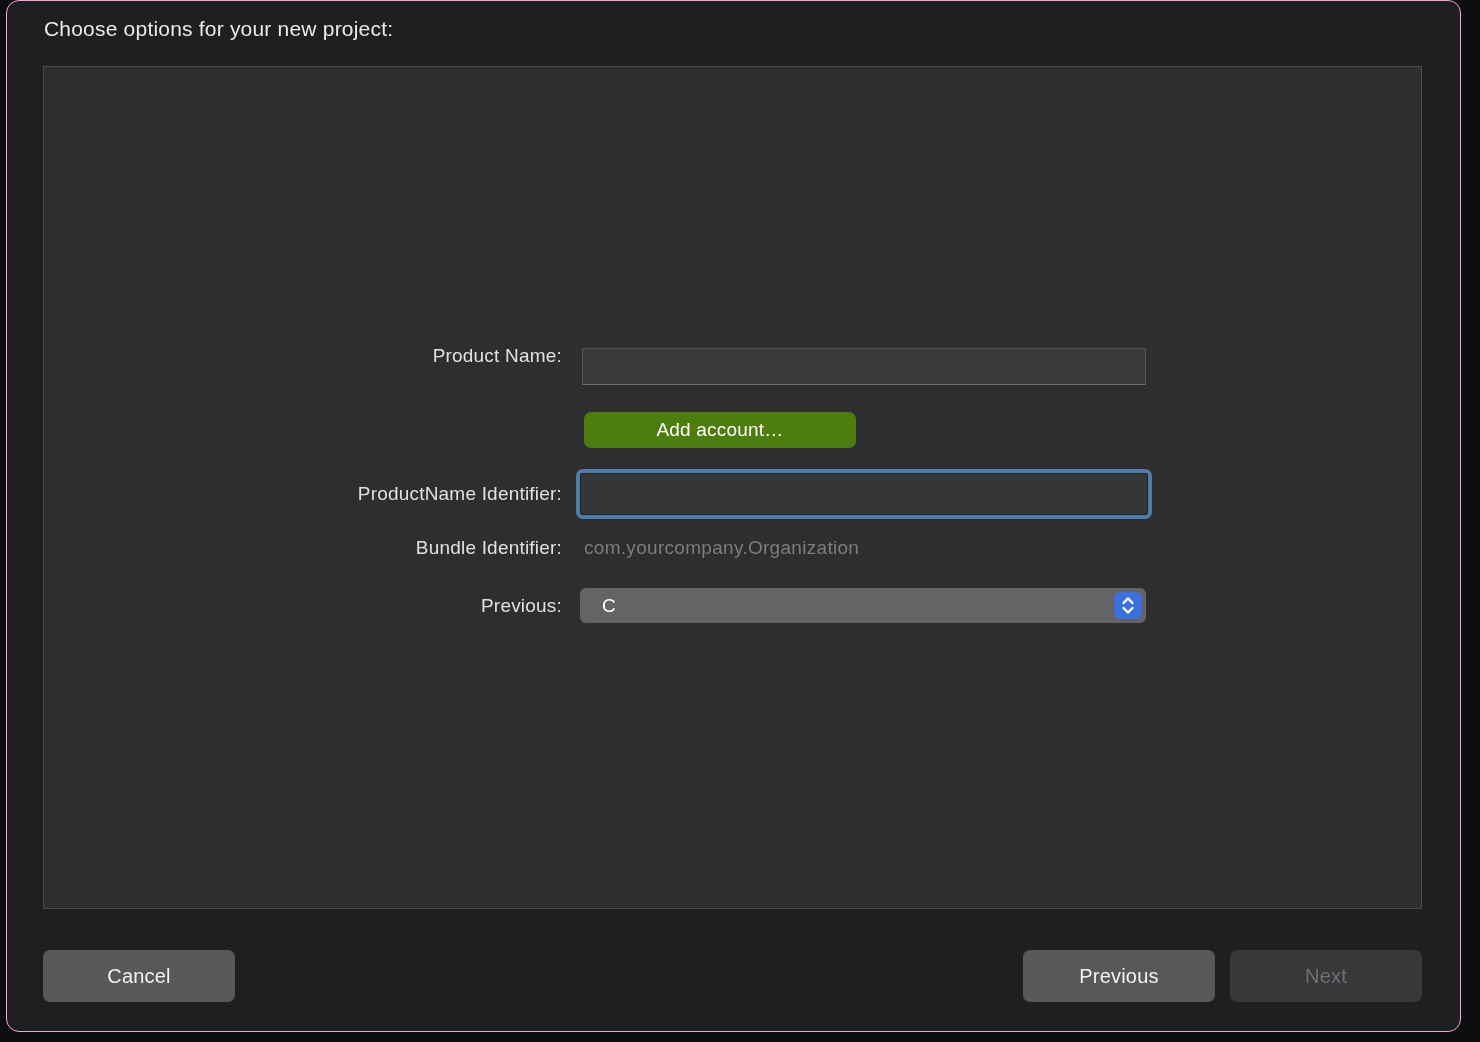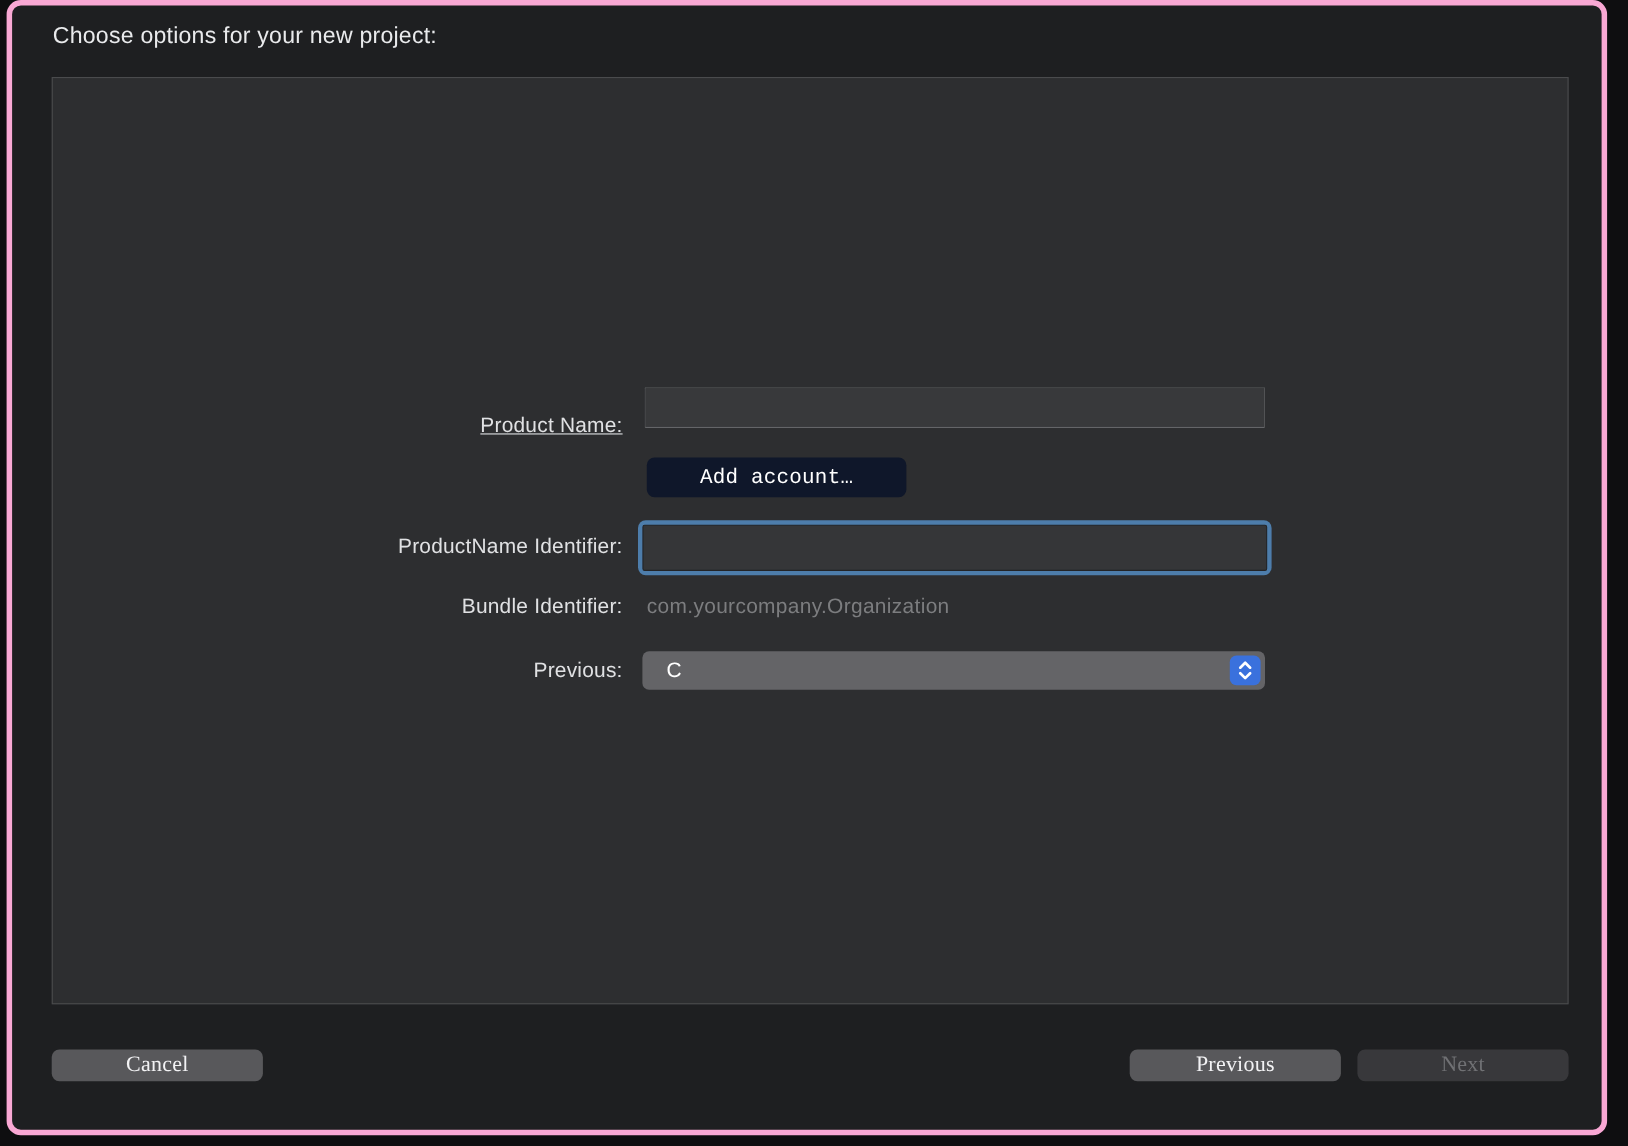--- a/index.html
+++ b/index.html
@@ -10,21 +10,21 @@
     overflow: hidden;
   }
   .stage { position: relative; width: 1480px; height: 1042px; }
 
   
   .sheet {
     position: absolute;
     left: 6px; top: 0px;
     width: 1455px; height: 1032px;
     background: #1e1f21;
-    border: 5px solid #f9a8d4;
+    border: 1px solid #f9a8d4;
     border-radius: 13px;
   }
   .sheet-title {
     position: absolute;
     left: 37px; top: 16px;
     font-size: 21px;
     color: #e9eaec;
     letter-spacing: 0.2px;
   }
 
@@ -59,27 +59,27 @@
     font-size: 19px;
     font-family: "Liberation Sans", sans-serif;
     padding: 0 8px;
     outline: none;
   }
 
   
   .add-account-btn {
     position: absolute;
     left: 540px; top: 345px;
-    width: 236px; height: 36px;
-    background: #0f172a;
+    width: 272px; height: 36px;
+    background: #4d7c0f;
     border: none;
     border-radius: 7px;
     color: #ffffff;
     font-size: 19px;
-    font-family: Liberation Mono, monospace;
+    font-family: Liberation Sans, sans-serif;
     letter-spacing: 0.2px;
     cursor: default;
   }
 
   
   .focus-ring {
     position: absolute;
     left: 532px; top: 402px;
     width: 576px; height: 50px;
     background: #4d7dab;
@@ -132,43 +132,43 @@
     border-radius: 6px;
     display: flex;
     align-items: center;
     justify-content: center;
   }
 
   
   .btn {
     position: absolute;
     top: 949px;
-    height: 29px;
+    height: 52px;
     border: none;
     border-radius: 7px;
     font-size: 20px;
-    font-family: Liberation Serif, serif;
+    font-family: Liberation Sans, sans-serif;
     letter-spacing: 0.2px;
     cursor: default;
   }
   .btn-cancel   { left: 36px;   width: 192px; background: #58585b; color: #f2f2f4; }
   .btn-previous { left: 1016px; width: 192px; background: #58585b; color: #f2f2f4; }
   .btn-next     { left: 1223px; width: 192px; background: #38383b; color: #707174; }
 </style>
 </head>
 <body>
 
 <div class="stage">
   <div class="sheet">
 
     <div class="sheet-title">Choose options for your new project:</div>
 
     <div class="panel">
 
-      <div class="row-label" style="top: 302px; line-height: 30px; text-decoration: underline;">Product Name:</div>
+      <div class="row-label" style="top: 274px; line-height: 30px;">Product Name:</div>
       <input class="text-field" type="text" value="" style="">
 
       <button class="add-account-btn">Add account…</button>
 
       <div class="row-label" style="top: 412px; line-height: 30px;">ProductName Identifier:</div>
       <div class="focus-ring">
         <input type="text" value="" style="">
       </div>
 
       <div class="row-label" style="top: 466px; line-height: 30px; padding-left: 11px;">Bundle Identifier:</div>

